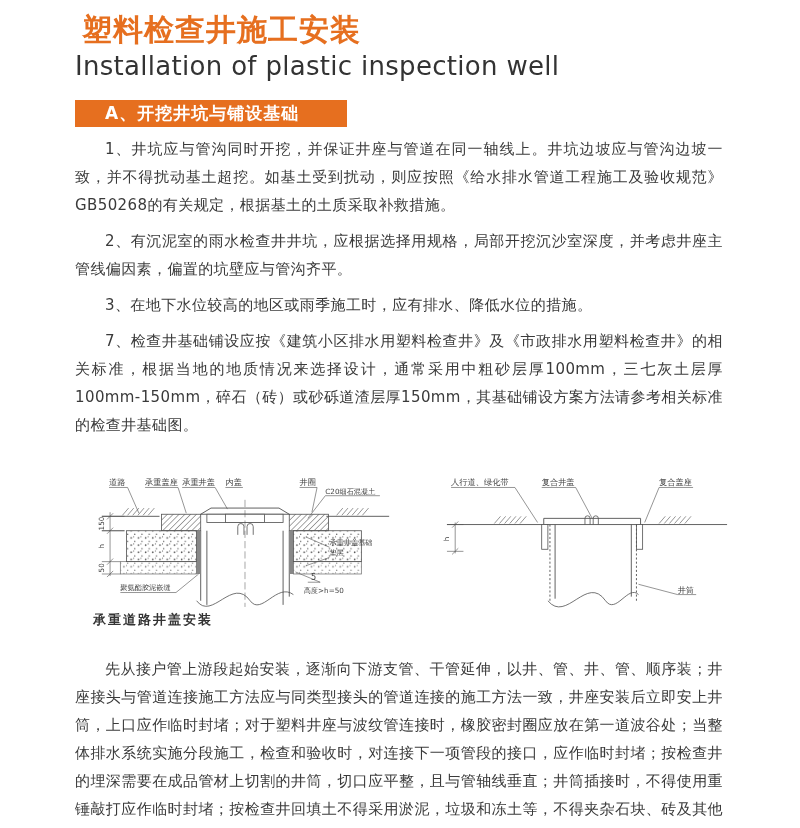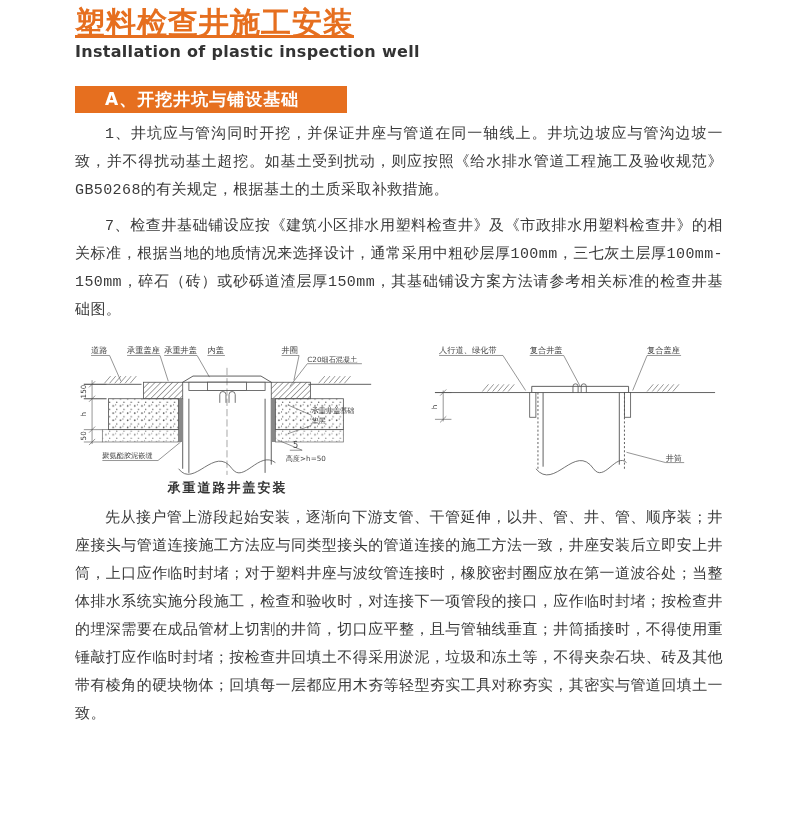--- a/index.html
+++ b/index.html
@@ -5,31 +5,30 @@
   html, body {
     margin: 0; padding: 0;
     width: 800px; height: 828px;
     background: #ffffff;
     overflow: hidden;
     font-family: "DejaVu Sans", "Liberation Sans", sans-serif;
     color: #3a3a3a;
   }
   .page { padding: 6px 73px 0 75px; box-sizing: border-box; width: 800px; }
   .title-cn {
-    margin: 0;
+    margin: 7px;
     color: #e66f1f;
     font-size: 30px;
     font-weight: bold;
     letter-spacing: 1px;
     line-height: 34px;
-    text-decoration: underline;
   }
   .title-en {
-    font-size: 16px;
-    font-weight: bold;
+    font-size: 26px;
+    font-weight: normal;
     color: #333333;
     letter-spacing: 0.3px;
     line-height: 24px;
   }
   .section-bar {
     box-sizing: border-box;
     width: 272px;
     height: 27px;
     background: #e66f1f;
     color: #ffffff;
@@ -41,31 +40,30 @@
     margin-top: 22px;
   }
   p.body-text {
     margin: 8px 4px 0 0;
     font-size: 15px;
     line-height: 28px;
     letter-spacing: 0.4px;
     text-align: justify;
     text-indent: 2em;
     color: #3a3a3a;
-    font-family: Liberation Mono, monospace;
   }
   .diagram-row {
     margin-top: 14px;
     display: flex;
     justify-content: space-between;
     align-items: flex-start;
   }
-  figure { margin: 0; padding: 0; }
+  figure { margin: 18px; padding: 0; }
   figcaption {
-    text-align: center;
+    text-align: left;
     font-size: 13px;
     font-weight: bold;
     letter-spacing: 2px;
     color: #333333;
     margin-top: 2px;
   }
   svg text {
     fill: #444444;
     font-family: "DejaVu Sans", sans-serif;
   }
@@ -77,20 +75,22 @@
 <div class="page">
 
   <h1 class="title-cn">塑料检查井施工安装</h1>
   <div class="title-en">Installation of plastic inspection well</div>
 
   <div class="section-bar">
     <span>A、开挖井坑与铺设基础</span>
   </div>
 
   <p class="body-text">1、井坑应与管沟同时开挖，并保证井座与管道在同一轴线上。井坑边坡应与管沟边坡一致，并不得扰动基土超挖。如基土受到扰动，则应按照《给水排水管道工程施工及验收规范》GB50268的有关规定，根据基土的土质采取补救措施。</p>
+  <p class="body-text">2、有沉泥室的雨水检查井井坑，应根据选择用规格，局部开挖沉沙室深度，并考虑井座主管线偏因素，偏置的坑壁应与管沟齐平。</p>
+  <p class="body-text">3、在地下水位较高的地区或雨季施工时，应有排水、降低水位的措施。</p>
   <p class="body-text">7、检查井基础铺设应按《建筑小区排水用塑料检查井》及《市政排水用塑料检查井》的相关标准，根据当地的地质情况来选择设计，通常采用中粗砂层厚100mm，三七灰土层厚100mm-150mm，碎石（砖）或砂砾道渣层厚150mm，其基础铺设方案方法请参考相关标准的检查井基础图。</p>
 
   <div class="diagram-row">
 
     <figure>
       <svg width="305" height="138" viewBox="0 0 295 134">
         <defs>
           <pattern id="spk" width="7" height="7" patternUnits="userSpaceOnUse">
             <circle cx="1.5" cy="2" r="0.8" fill="#555"></circle>
             <circle cx="5" cy="5.5" r="0.7" fill="#555"></circle>

